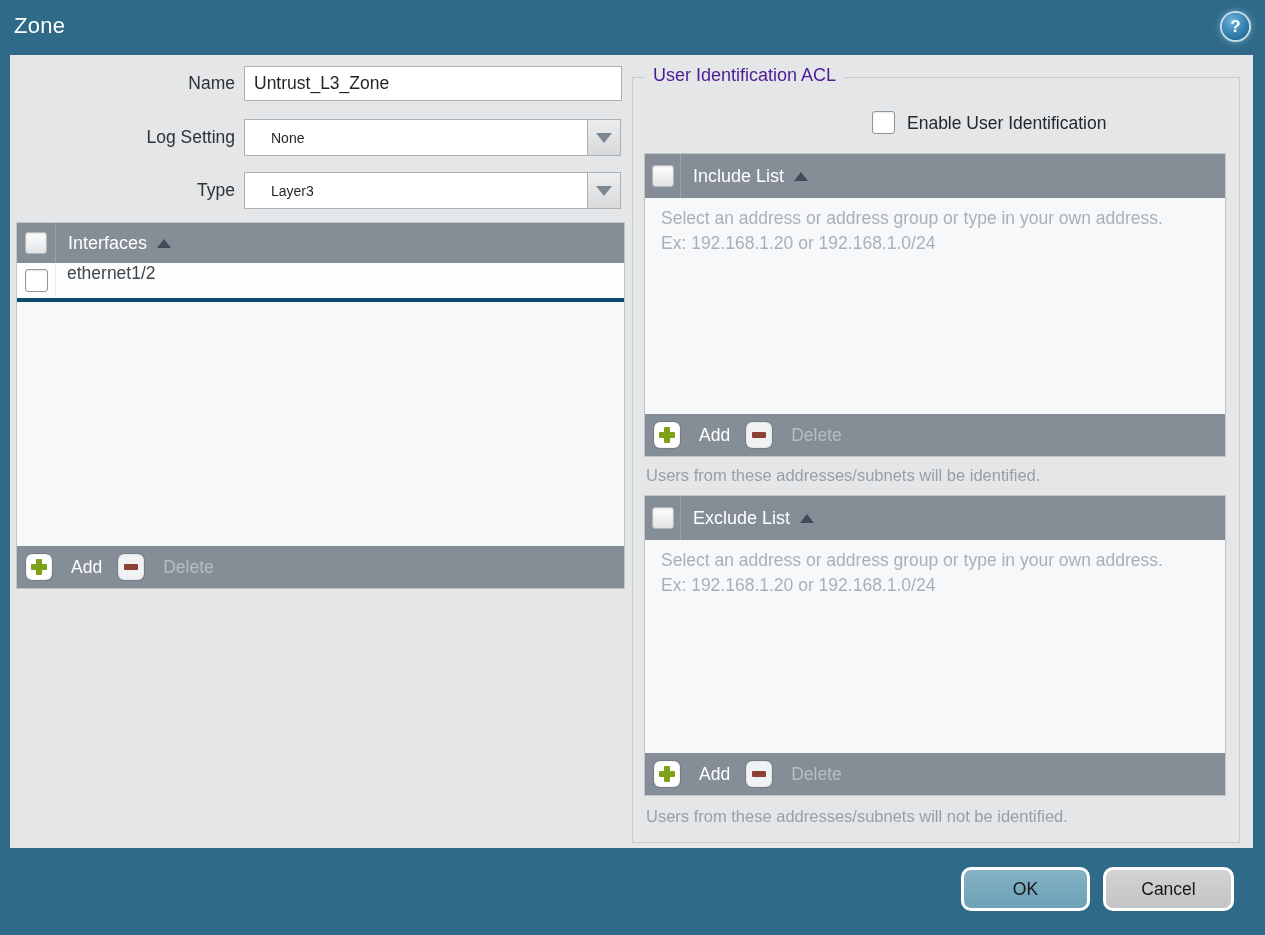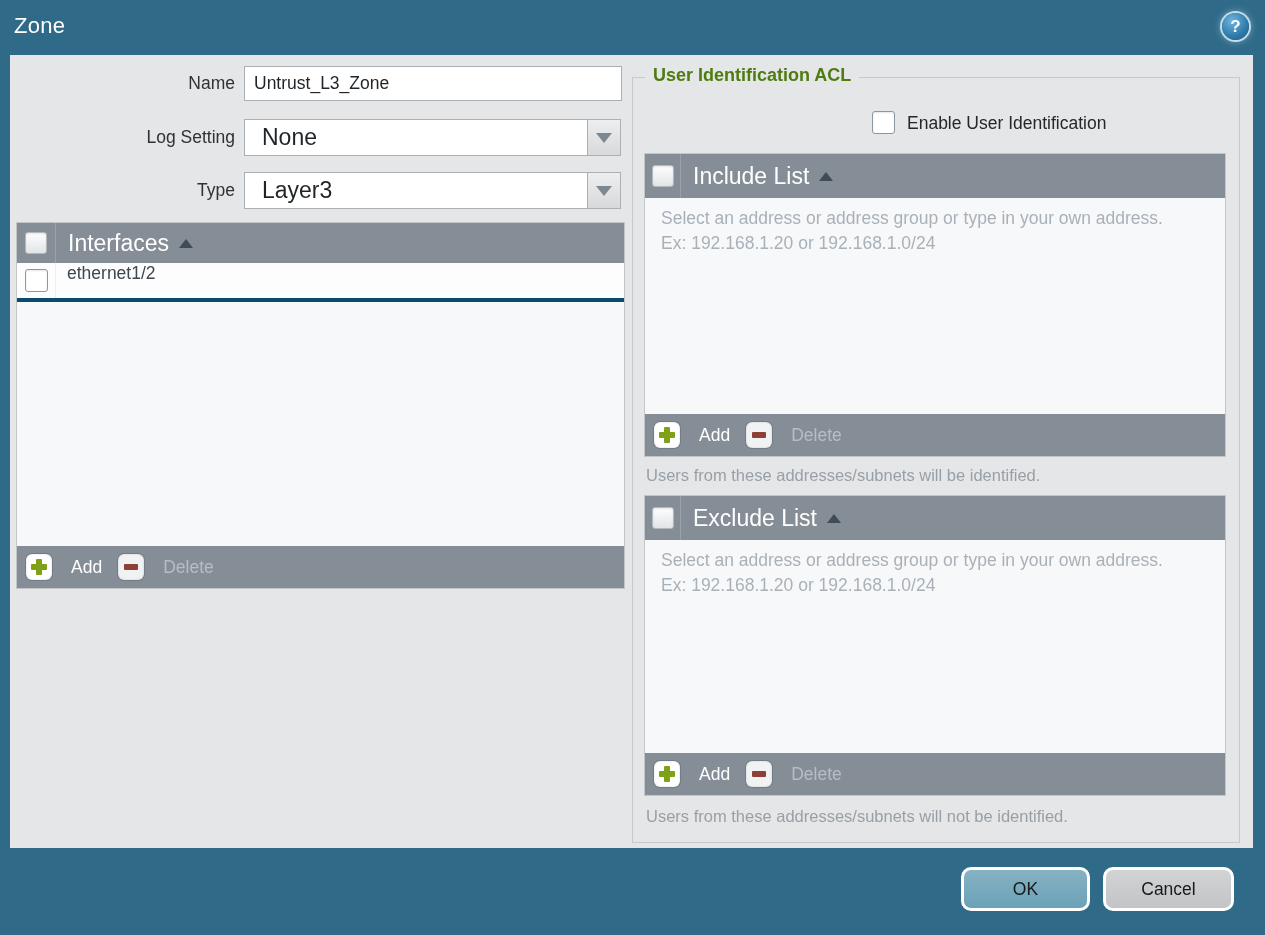--- a/index.html
+++ b/index.html
@@ -28,42 +28,42 @@
     position:absolute; left:10px; top:55px; width:1243px; height:793px;
     background:#e5e6e7;
   }
   .flabel { position:absolute; font-size:17.5px; color:#2e3338; text-align:right; }
   .tinput {
     position:absolute; border:1px solid #abb0b4; background:#fff;
     font-family:"Liberation Sans", sans-serif; font-size:17.5px; color:#1f2428;
     padding:0 9px; outline:none;
   }
   .combo { position:absolute; display:flex; background:#fff; border:1px solid #abb0b4; }
-  .combo .txt { flex:1; padding:0 17px; font-size:23px; color:#1f2428; display:flex; align-items:center; }
+  .combo .txt { flex:1; padding:0 26px; font-size:14px; color:#1f2428; display:flex; align-items:center; }
   .combo .btn {
     width:33px; border-left:1px solid #abb0b4;
     background:linear-gradient(#eceeef,#d7d9db);
     display:flex; align-items:center; justify-content:center; cursor:pointer;
   }
   .tri-down { width:0; height:0; border-left:8px solid transparent; border-right:8px solid transparent; border-top:10px solid #7d8790; }
   .tri-up   { width:0; height:0; border-left:7px solid transparent; border-right:7px solid transparent; border-bottom:9px solid #3f4b56; }
   
   .cb {
     display:inline-block; width:23px; height:23px; background:#fff;
     border:1px solid #8f979e; border-radius:3px;
     box-shadow:inset 0 1px 2px rgba(0,0,0,.10); cursor:pointer;
   }
   .cb.hdr { width:22px; height:22px; background:linear-gradient(#fefefe,#e2e4e6); border-color:#b3babf; }
   
   .gridbox { position:absolute; border:1px solid #c2c6c9; display:flex; flex-direction:column; background:#f7f8f9; }
   .ghead { height:40px; background:#858e97; display:flex; align-items:stretch; flex:none; cursor:pointer; }
   .tall .ghead { height:44px; }
   .ghead .cbcell { width:39px; display:flex; align-items:center; justify-content:center; border-right:1px solid #99a1a9; flex:none; }
   .tall .ghead .cbcell { width:36px; }
-  .ghead .lbl { display:flex; align-items:center; gap:10px; padding-left:12px; color:#fff; font-size:23px; }
+  .ghead .lbl { display:flex; align-items:center; gap:10px; padding-left:12px; color:#fff; font-size:18px; }
   .gbody { flex:1; background:#f7f8f9; overflow:hidden; }
   .grow { height:39px; background:#fdfdfe; border-bottom:4px solid #0c4a6e; display:flex; align-items:flex-start; cursor:pointer; }
   .grow .cbcell { width:39px; height:100%; display:flex; align-items:center; justify-content:center; border-right:1px solid #eceeef; flex:none; }
   .grow .rtxt { padding-left:11px; font-size:17.5px; color:#3f474e; }
   .gfoot { height:42px; background:#858e97; display:flex; align-items:center; padding-left:9px; flex:none; }
   .btn-flat { display:flex; align-items:center; gap:19px; cursor:pointer; margin-right:16px; }
   .btn-flat .blabel { font-size:17.5px; color:#fff; }
   .btn-flat.disabled .blabel { color:#b6bdc3; }
   .icon-sq {
     width:26px; height:26px; border-radius:6px; background:#fff; position:relative; flex:none;
@@ -72,21 +72,21 @@
   .icon-sq .h { position:absolute; left:5px; right:5px; top:10px; height:6px; background:#7ea117; border-radius:1px; }
   .icon-sq .v { position:absolute; top:5px; bottom:5px; left:10px; width:6px; background:#7ea117; border-radius:1px; }
   .icon-sq.minus { background:#f0f2f3; }
   .icon-sq.minus .h { background:#8d4136; left:6px; right:6px; }
   .ph { padding:8px 55px 0 16px; font-size:17.5px; line-height:25px; color:#a9b1b8; }
   .cap { position:absolute; font-size:16.5px; color:#98a0a7; }
   
   .fs { position:absolute; border:1px solid #c6cacd; }
   .fs .legend {
     position:absolute; top:-13px; left:12px; background:#e5e6e7; padding:0 8px;
-    font-weight:bold; font-size:18px; color:#4d7c0f; white-space:nowrap;
+    font-weight:normal; font-size:18px; color:#4c1d95; white-space:nowrap;
   }
   .cblabel { position:absolute; font-size:17.5px; color:#23282c; height:24px; line-height:24px; }
   
   .fbtn {
     position:absolute; height:44px; border:3px solid #ffffff; border-radius:10px;
     display:flex; align-items:center; justify-content:center;
     font-size:17.5px; color:#17191b; cursor:pointer;
   }
   #ok-btn { left:961px; top:867px; width:129px; background:linear-gradient(#86b2c3,#6ba2b7); }
   #cancel-btn { left:1103px; top:867px; width:131px; background:linear-gradient(#d2d3d5,#c3c4c6); }

